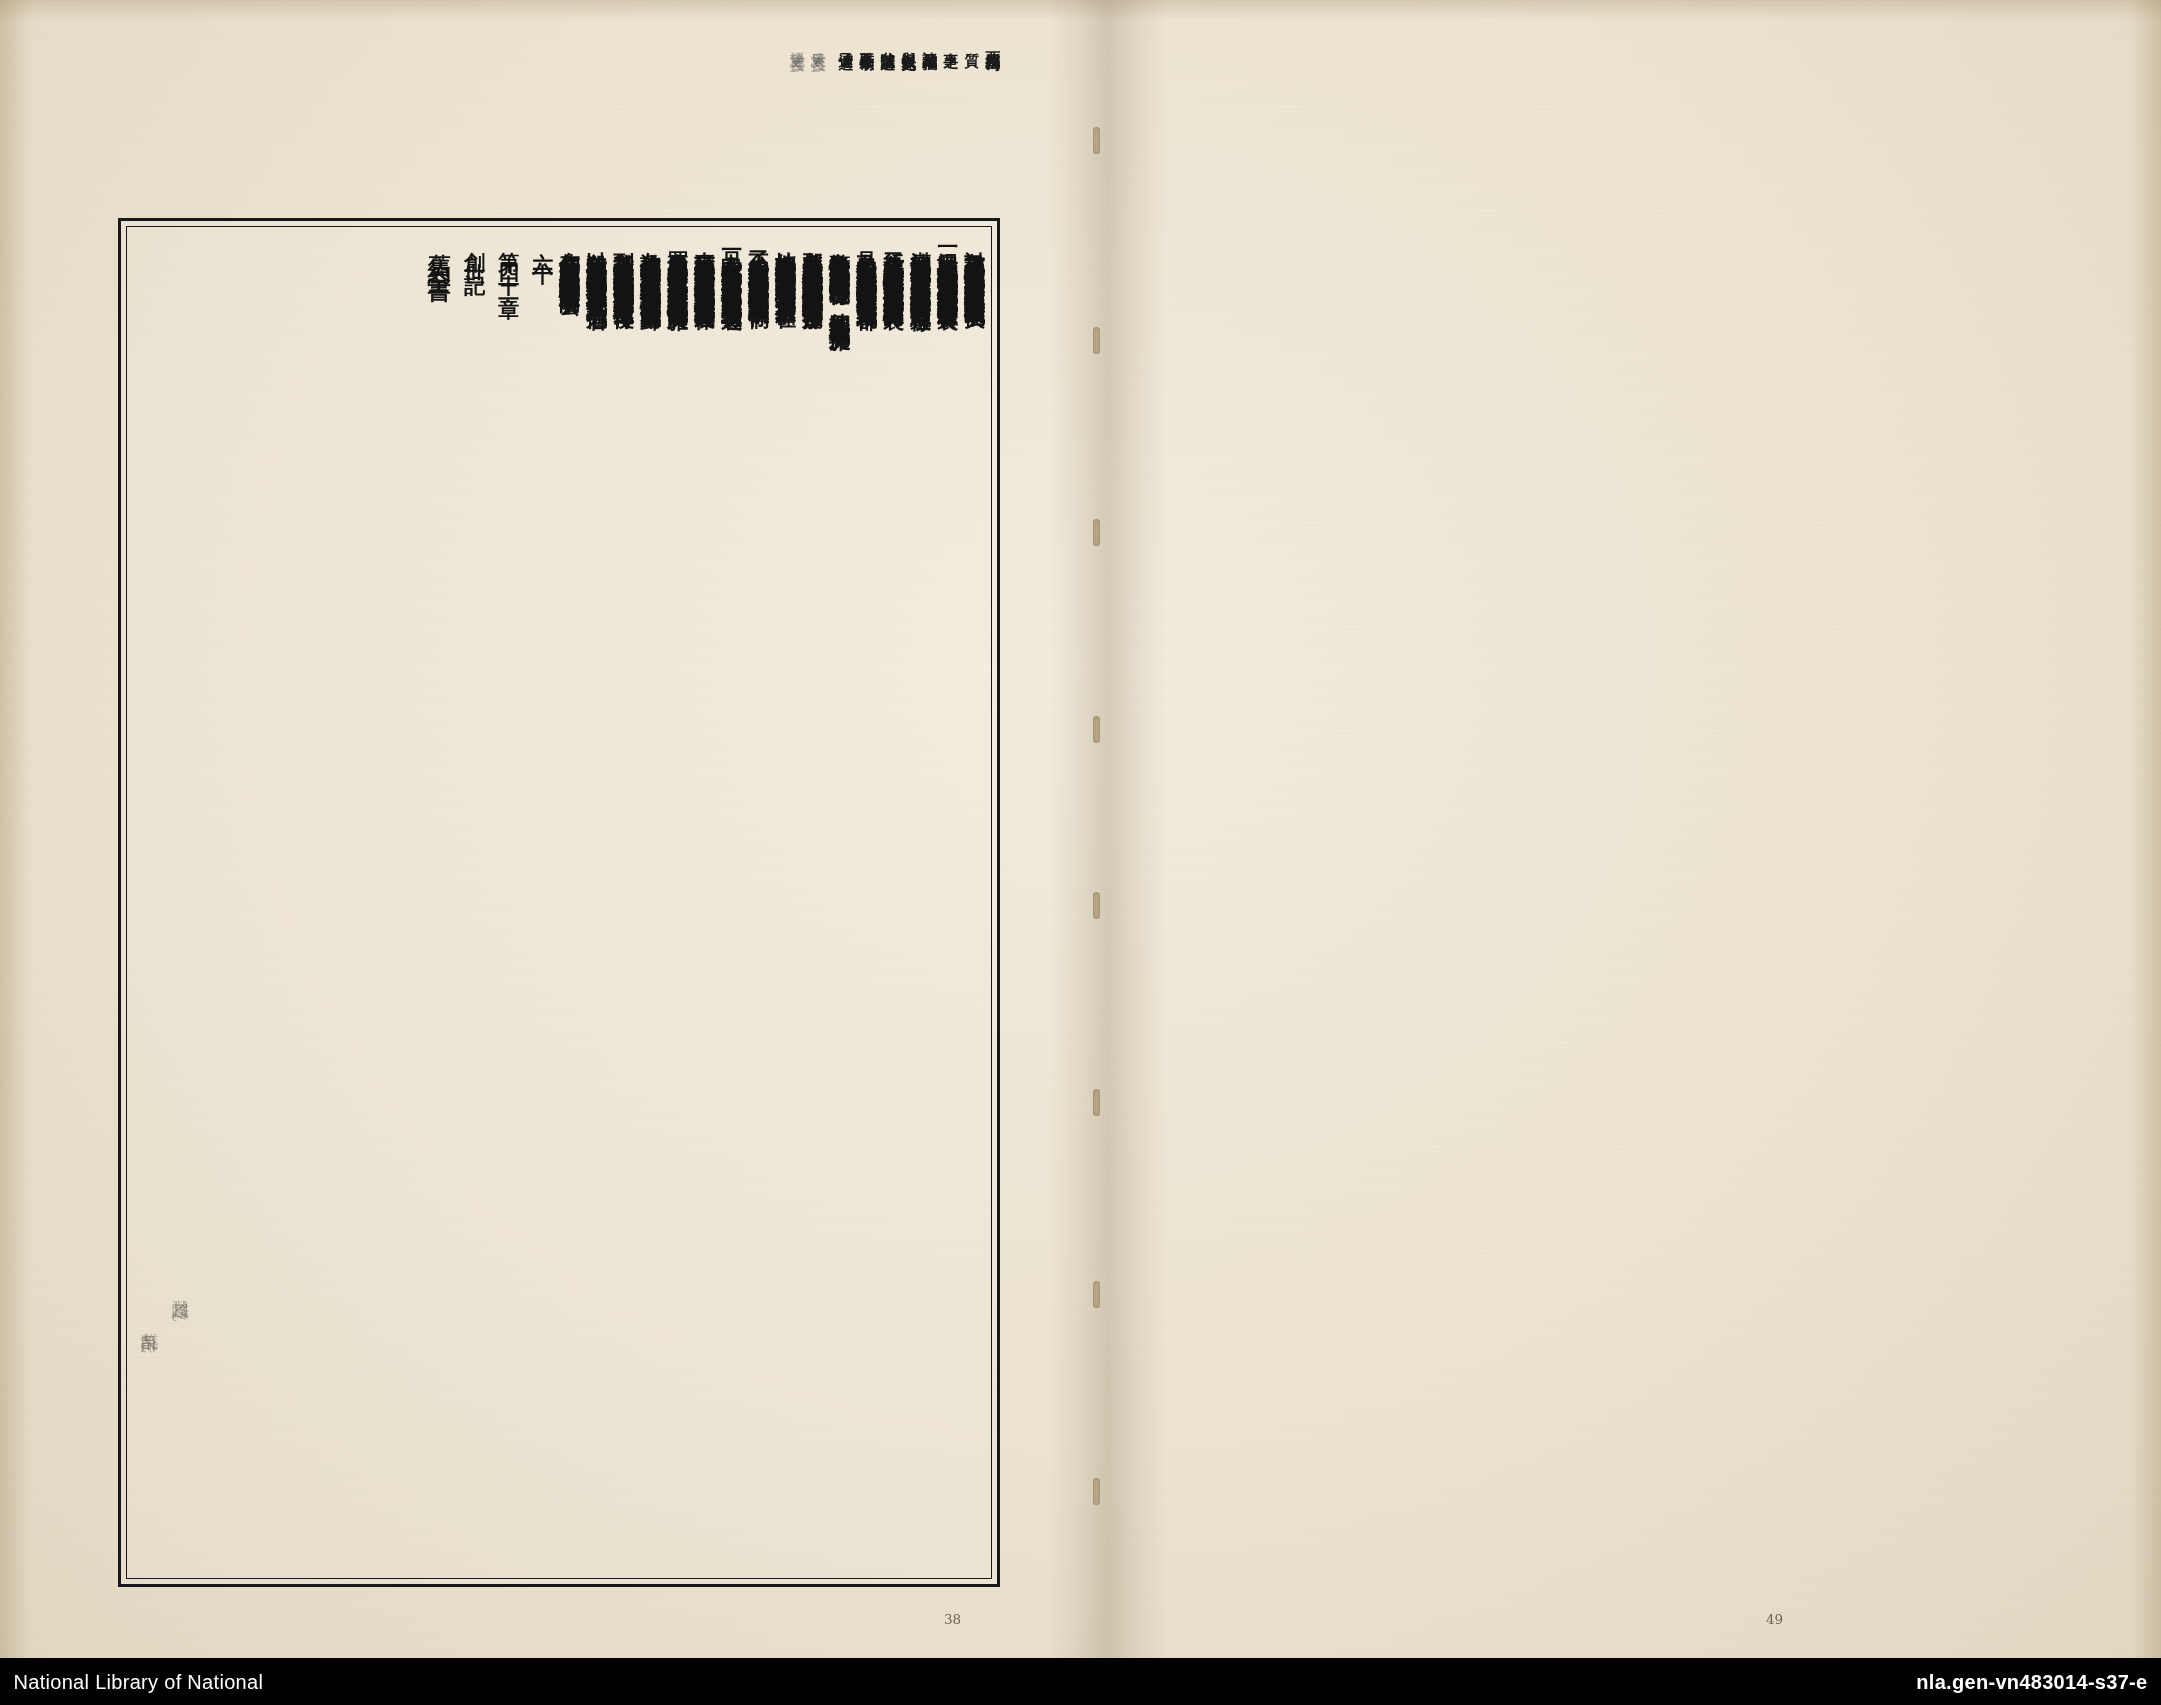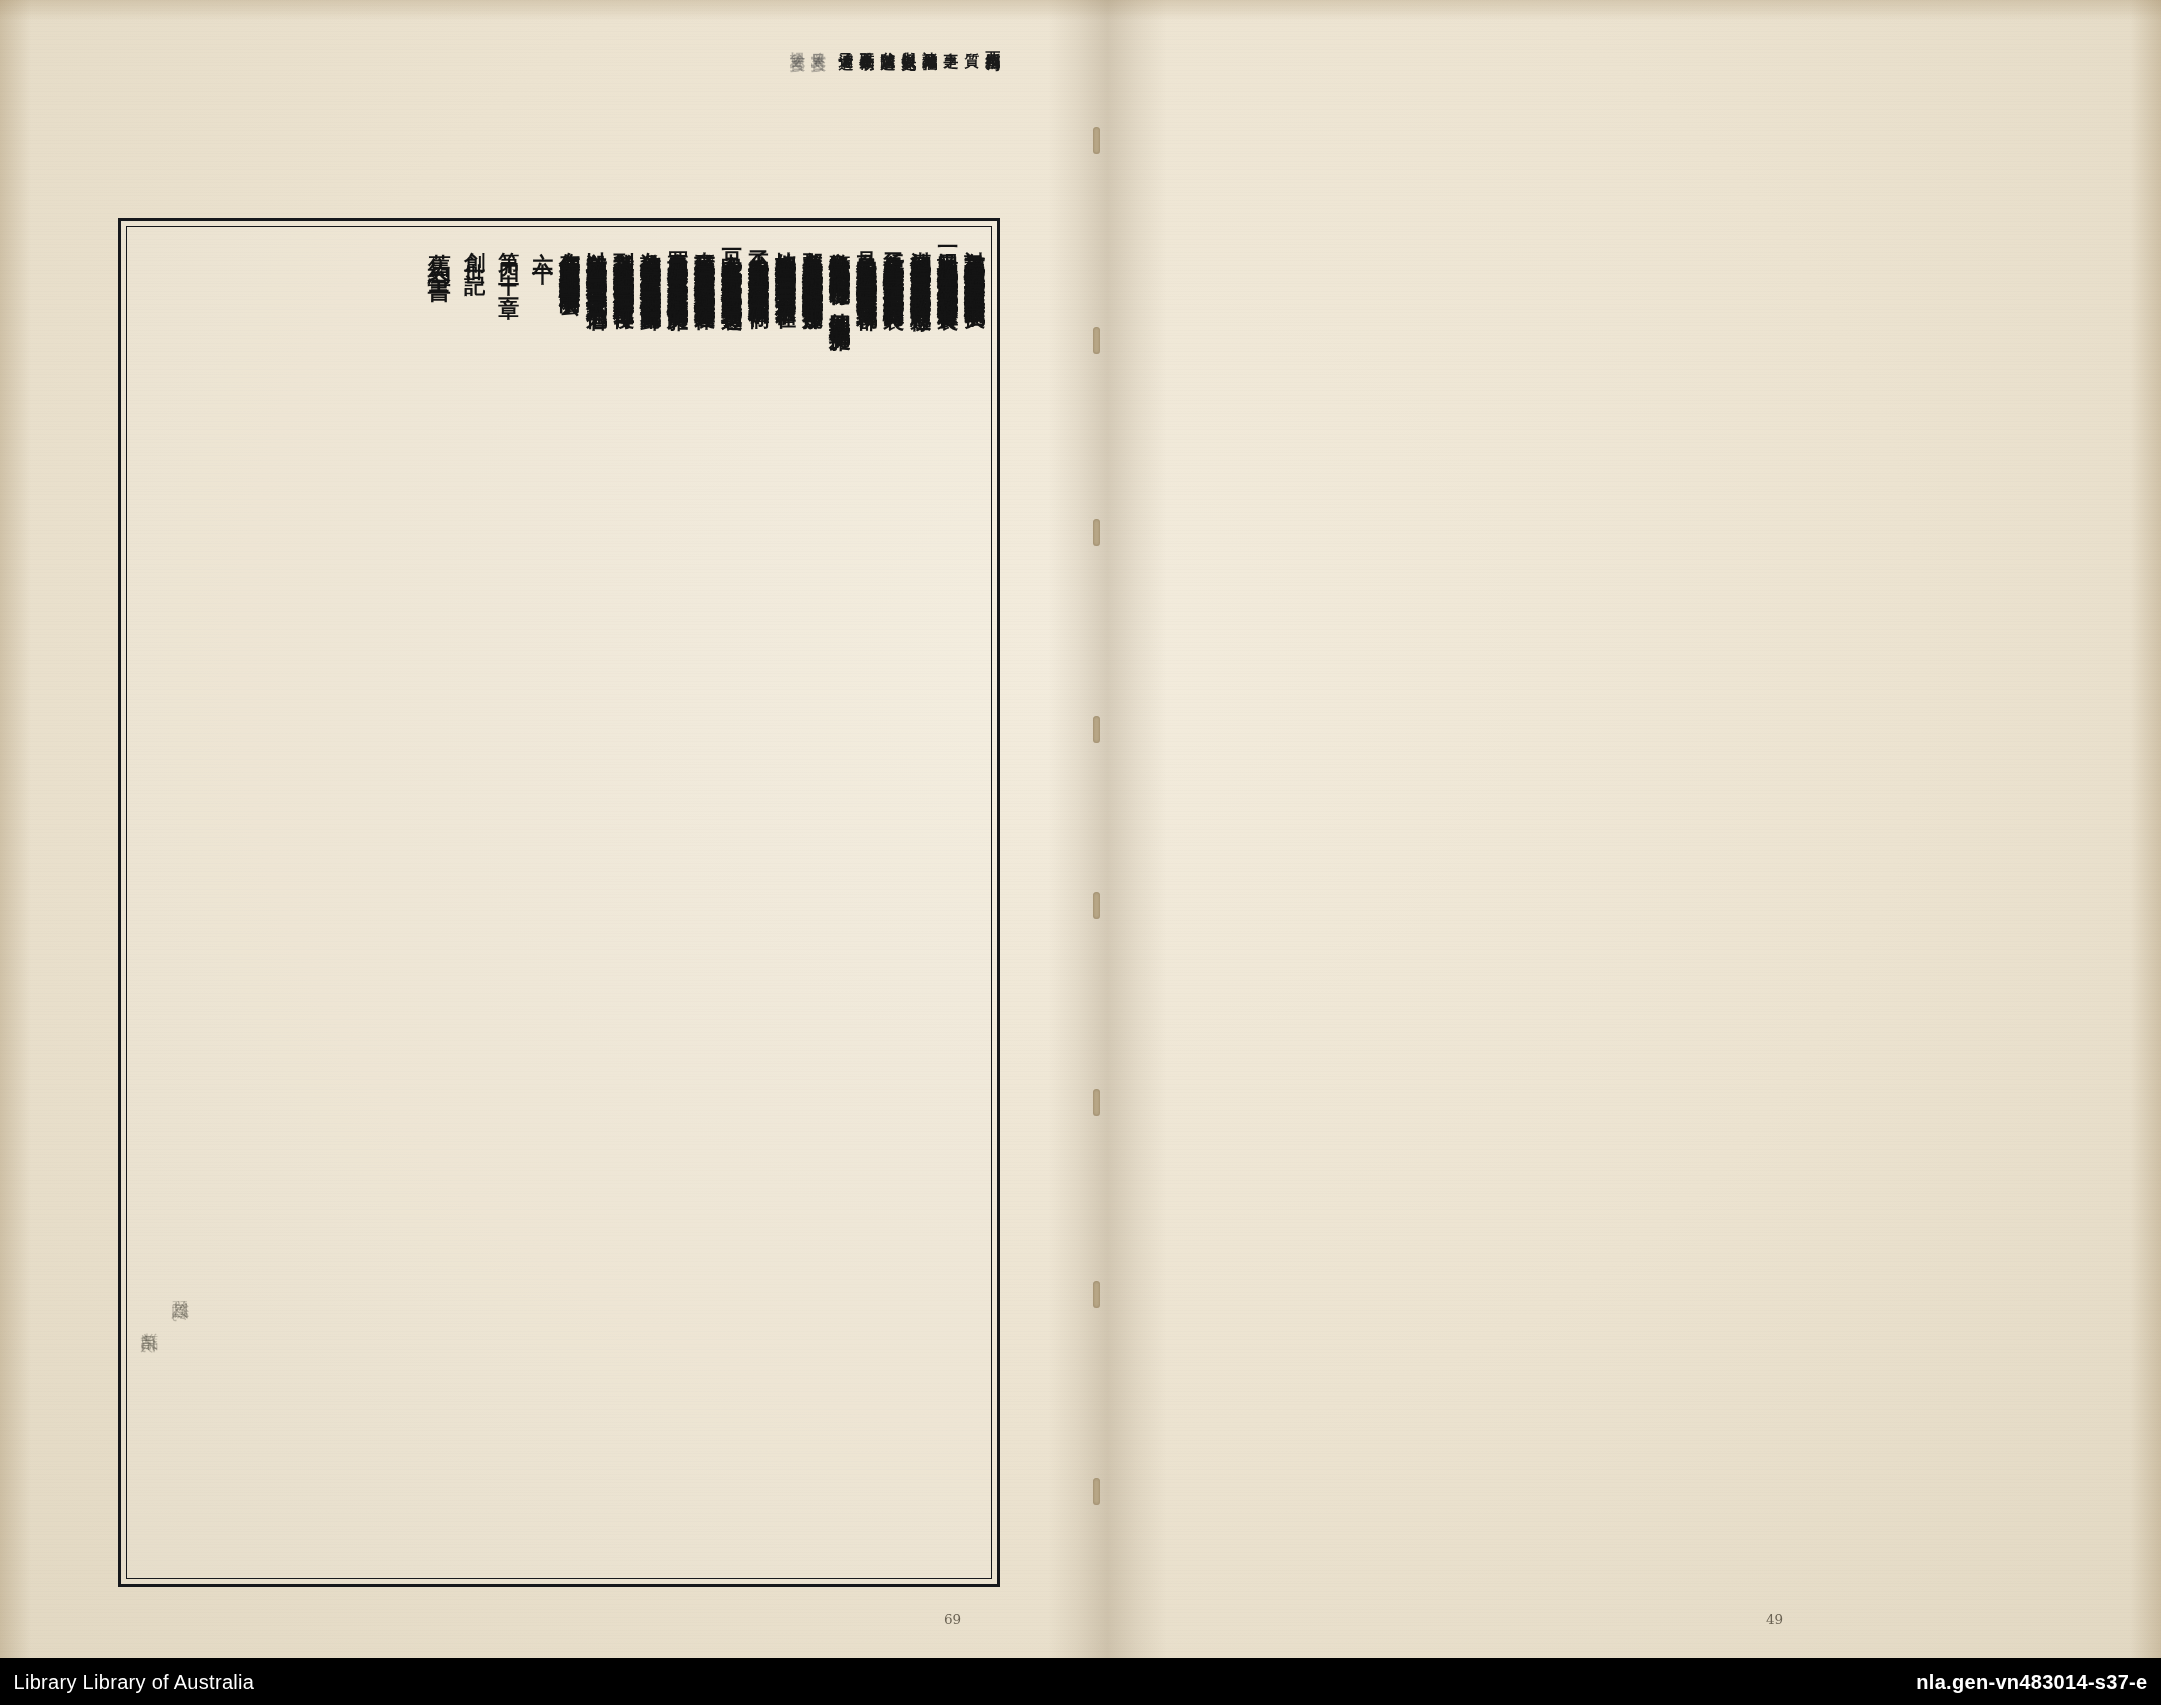--- a/index.html
+++ b/index.html
@@ -276,22 +276,22 @@
         <div class="vcol header-sub">六十一</div>
         <div class="vcol header-sub">第四十二章</div>
         <div class="vcol header-sub">創世記</div>
         <div class="vcol header">舊約全書</div>
       </div>
     </div>
 
     <div class="ghost-blob" style="left:171px; top:1286px;">約瑟以爲</div>
     <div class="ghost-blob" style="left:140px; top:1318px;">諸弟爲偵</div>
 
-    <div class="foot-num" style="left:944px; top:1611px;">69</div>
+    <div class="foot-num" style="left:944px; top:1611px;">38</div>
   </div>
 
   <div class="footer-bar">
-    <div class="footer-left">Library Library of Australia</div>
+    <div class="footer-left">National Library of National</div>
     <div class="footer-right">nla.gen-vn483014-s37-e</div>
   </div>
 
 </div>
 
 
 </body></html>

